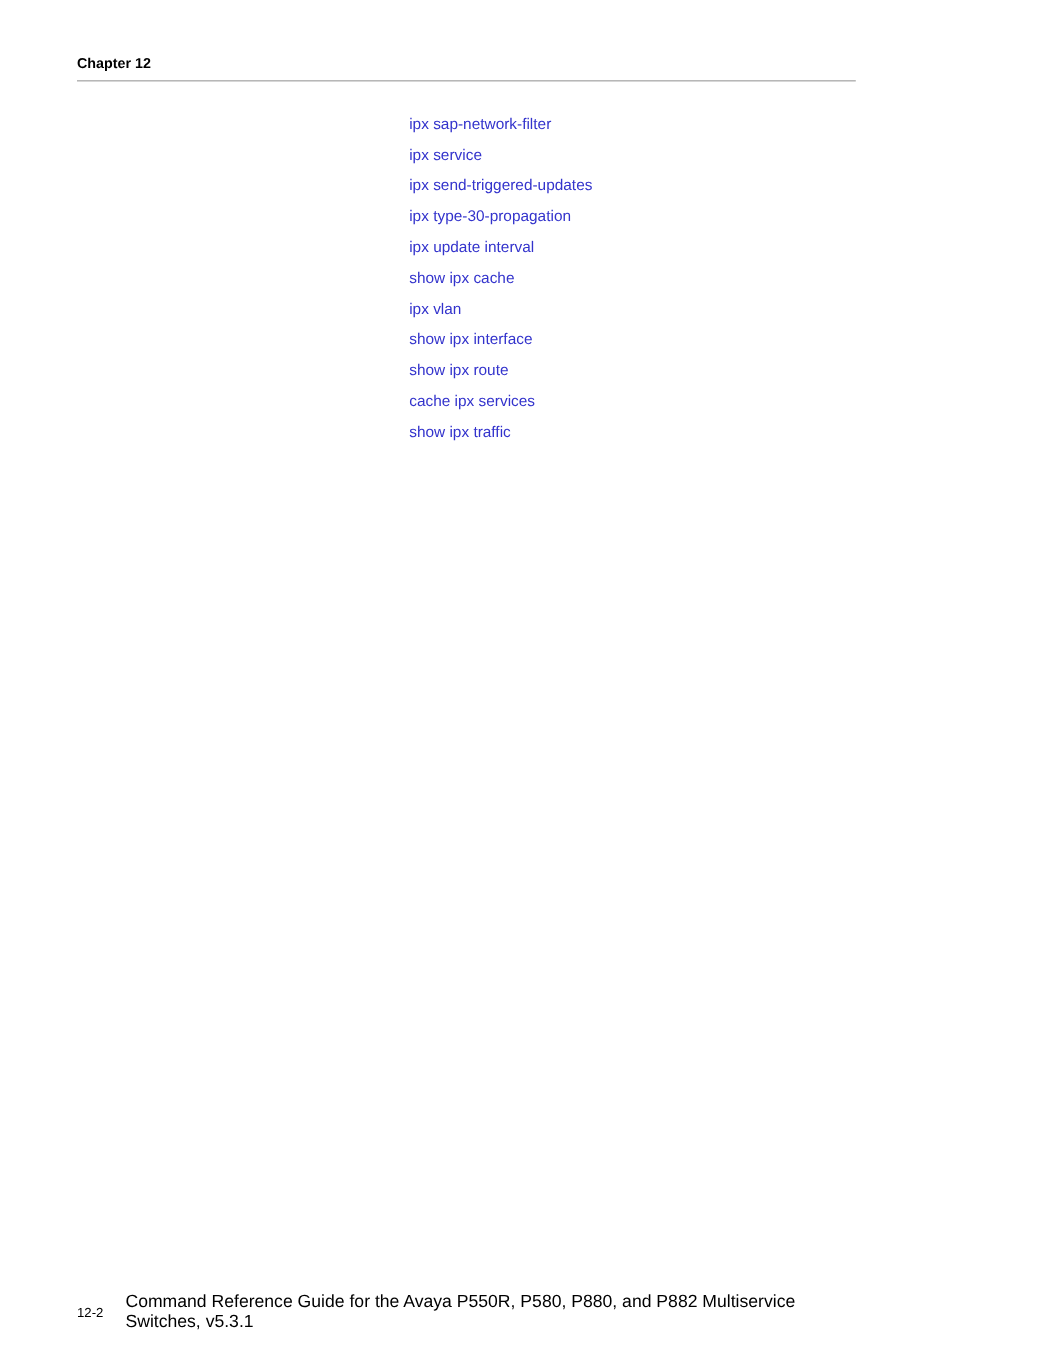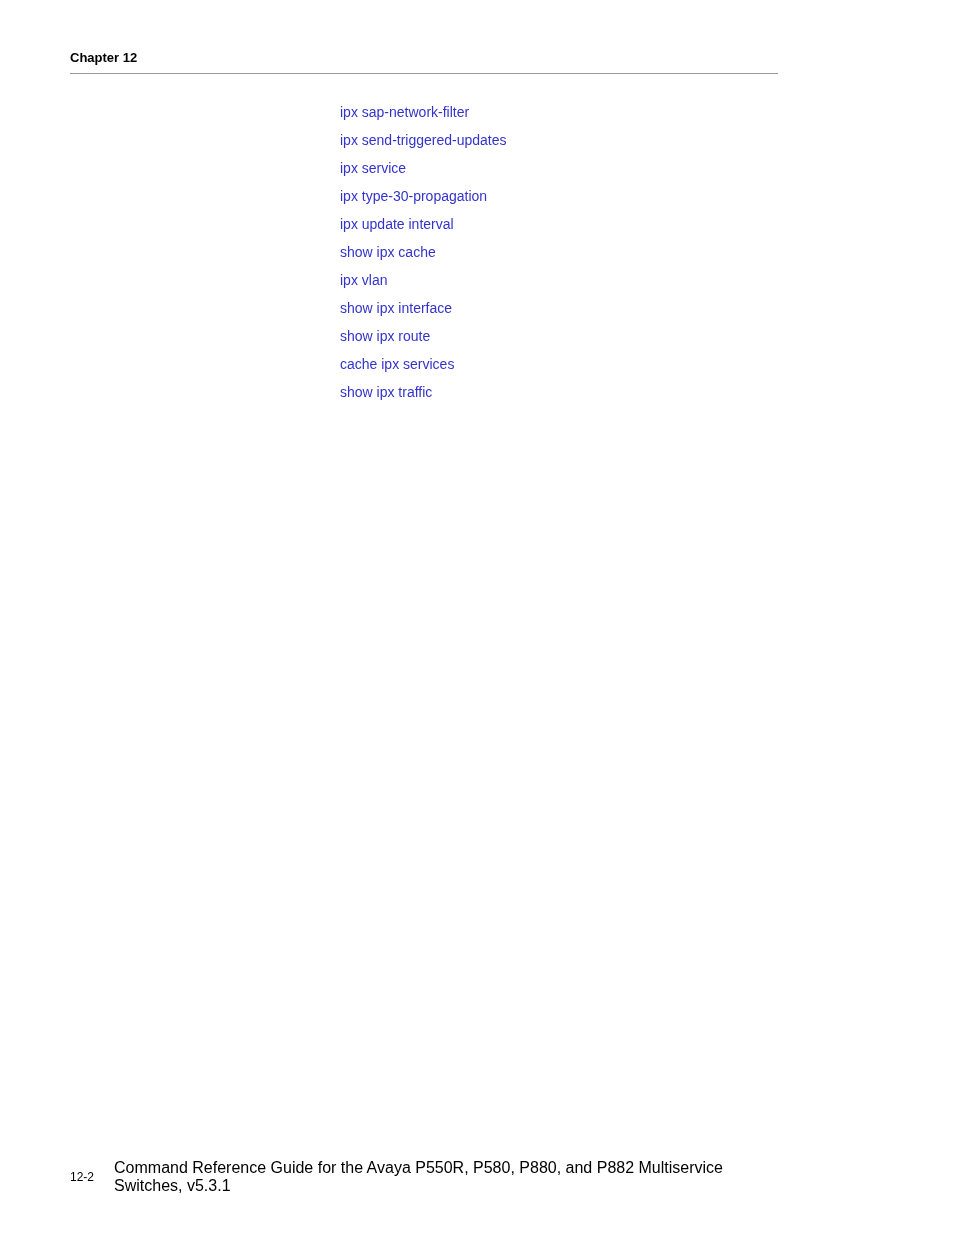--- a/index.html
+++ b/index.html
@@ -49,25 +49,26 @@
       display: flex;
       flex-direction: column;
       gap: 12px;
     }
 
     .toc-link {
       color: #3333cc;
       text-decoration: none;
       font-size: 14px;
       font-family: Arial, Helvetica, sans-serif;
+      margin-left: 32px;
     }
 
     .page-footer {
       position: absolute;
-      bottom: 40px;
+      bottom: 24px;
       left: 70px;
       right: 70px;
       display: flex;
       align-items: center;
       gap: 20px;
     }
 
     .footer-page-num {
       font-size: 12px;
       font-family: Arial, Helvetica, sans-serif;
@@ -87,22 +88,22 @@
 <div class="page-container">
 
   <div class="chapter-header">
     <span class="chapter-title">Chapter 12</span>
   </div>
 
   <hr class="header-divider">
 
   <div class="toc-list" id="toc-container">
   <a href="#" class="toc-link">ipx sap-network-filter</a>
+      <a href="#" class="toc-link">ipx service</a>
       <a href="#" class="toc-link">ipx send-triggered-updates</a>
-      <a href="#" class="toc-link">ipx service</a>
       <a href="#" class="toc-link">ipx type-30-propagation</a>
       <a href="#" class="toc-link">ipx update interval</a>
       <a href="#" class="toc-link">show ipx cache</a>
       <a href="#" class="toc-link">ipx vlan</a>
       <a href="#" class="toc-link">show ipx interface</a>
       <a href="#" class="toc-link">show ipx route</a>
       <a href="#" class="toc-link">cache ipx services</a>
       <a href="#" class="toc-link">show ipx traffic</a>
     </div>
 

